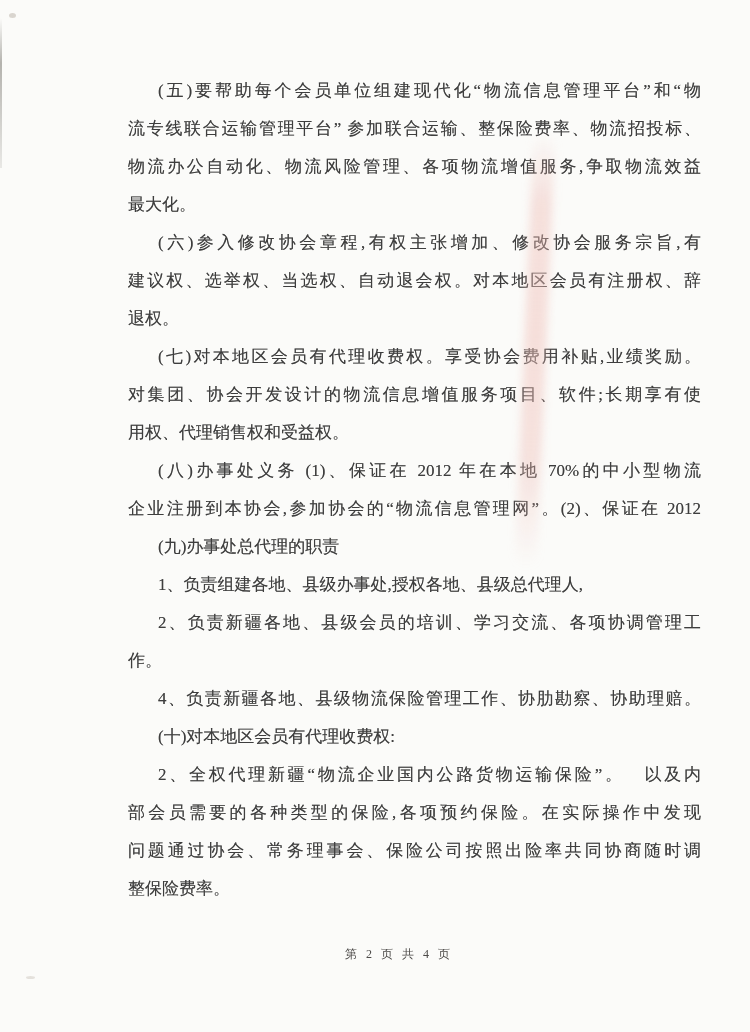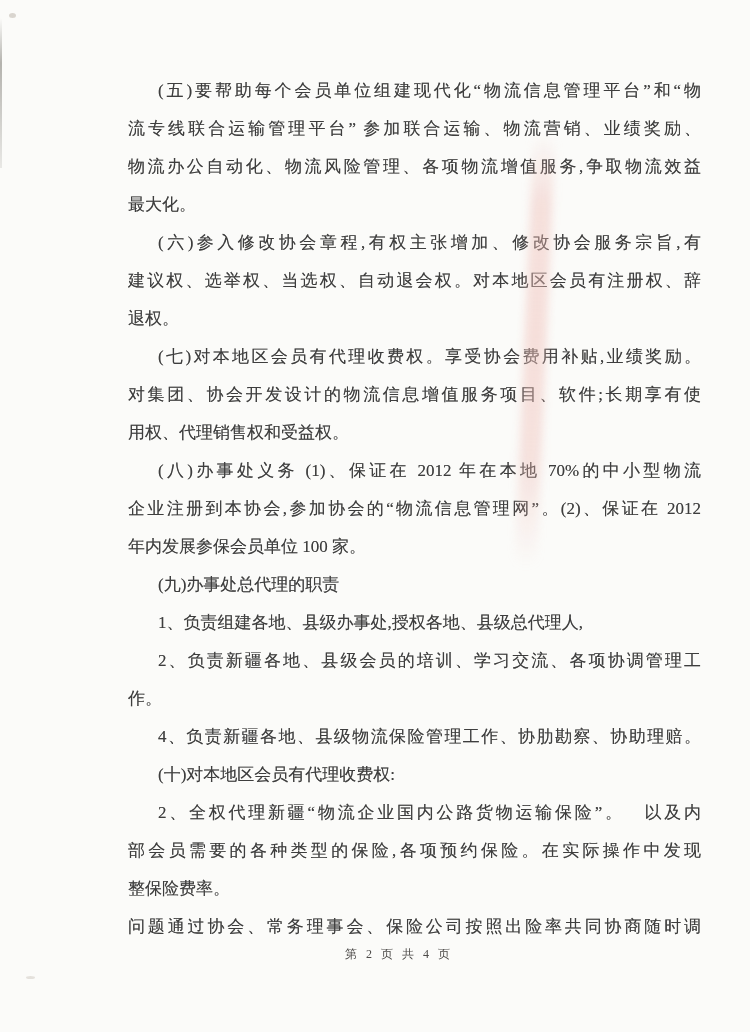--- a/index.html
+++ b/index.html
@@ -80,42 +80,41 @@
     background:#e4e1dc;
     border-radius:50%;
     pointer-events:none;
   }
 </style>
 </head>
 <body>
 
 <div class="page-text">
   <div class="line ind jfy">(五)要帮助每个会员单位组建现代化“物流信息管理平台”和“物</div>
-  <div class="line jfy">流专线联合运输管理平台” 参加联合运输、物流营销、业绩奖励、</div>
+  <div class="line jfy">流专线联合运输管理平台” 参加联合运输、整保险费率、物流招投标、</div>
   <div class="line jfy">物流办公自动化、物流风险管理、各项物流增值服务,争取物流效益</div>
   <div class="line">最大化。</div>
   <div class="line ind jfy">(六)参入修改协会章程,有权主张增加、修改协会服务宗旨,有</div>
   <div class="line jfy">建议权、选举权、当选权、自动退会权。对本地区会员有注册权、辞</div>
   <div class="line">退权。</div>
   <div class="line ind jfy">(七)对本地区会员有代理收费权。享受协会费用补贴,业绩奖励。</div>
   <div class="line jfy">对集团、协会开发设计的物流信息增值服务项目、软件;长期享有使</div>
   <div class="line">用权、代理销售权和受益权。</div>
   <div class="line ind jfy">(八)办事处义务 (1)、保证在 2012 年在本地 70%的中小型物流</div>
   <div class="line jfy">企业注册到本协会,参加协会的“物流信息管理网”。(2)、保证在 2012</div>
-  <div class="line">年内发展参保会员单位 100 家。</div>
   <div class="line ind">(九)办事处总代理的职责</div>
   <div class="line ind">1、负责组建各地、县级办事处,授权各地、县级总代理人,</div>
   <div class="line ind jfy">2、负责新疆各地、县级会员的培训、学习交流、各项协调管理工</div>
   <div class="line">作。</div>
   <div class="line ind jfy">4、负责新疆各地、县级物流保险管理工作、协肋勘察、协助理赔。</div>
   <div class="line ind">(十)对本地区会员有代理收费权:</div>
   <div class="line ind jfy">2、全权代理新疆“物流企业国内公路货物运输保险”。　以及内</div>
   <div class="line jfy">部会员需要的各种类型的保险,各项预约保险。在实际操作中发现</div>
+  <div class="line jfy">问题通过协会、常务理事会、保险公司按照出险率共同协商随时调</div>
   <div class="line">整保险费率。</div>
-  <div class="line jfy">问题通过协会、常务理事会、保险公司按照出险率共同协商随时调</div>
 </div>
 
 <div class="footer">第 2 页 共 4 页</div>
 
 <div class="streak"></div>
 <div class="edge-sliver"></div>
 <div class="dot-a"></div>
 <div class="dot-b"></div>
 
 </body></html>

